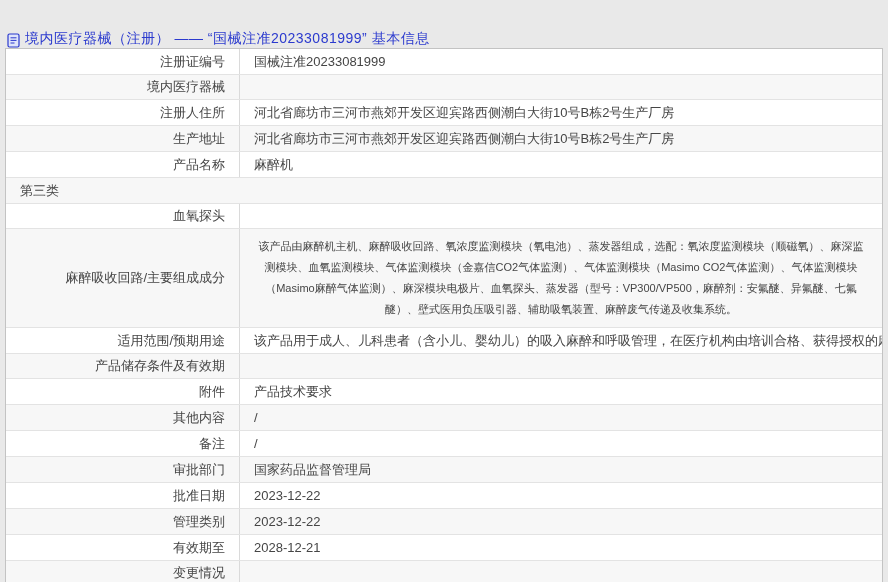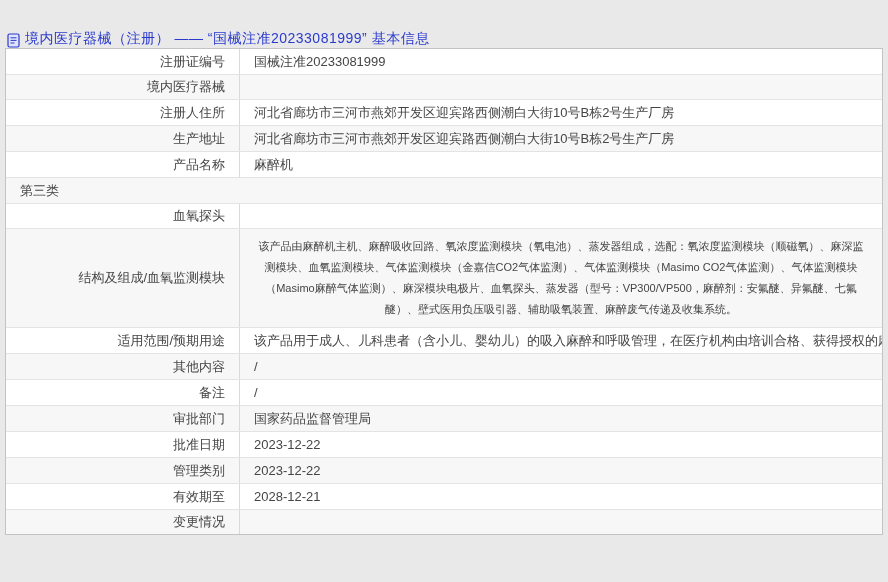--- a/index.html
+++ b/index.html
@@ -118,30 +118,38 @@
 
   <div class="row">
     <div class="cell-value">第三类</div>
   </div>
 
   <div class="row">
     <div class="cell-label">血氧探头</div>
   </div>
 
   <div class="row tall">
-    <div class="cell-label">结构及组成/血氧监测模块</div>
+    <div class="cell-label">麻醉吸收回路/主要组成成分</div>
     <div class="cell-value">该产品由麻醉机主机、麻醉吸收回路、氧浓度监测模块（氧电池）、蒸发器组成，选配：氧浓度监测模块（顺磁氧）、麻深监测模块、血氧监测模块、气体监测模块（金嘉信CO2气体监测）、气体监测模块（Masimo CO2气体监测）、气体监测模块（Masimo麻醉气体监测）、麻深模块电极片、血氧探头、蒸发器（型号：VP300/VP500，麻醉剂：安氟醚、异氟醚、七氟醚）、壁式医用负压吸引器、辅助吸氧装置、麻醉废气传递及收集系统。</div>
   </div>
 
   <div class="row">
     <div class="cell-label">适用范围/预期用途</div>
     <div class="cell-value">该产品用于成人、儿科患者（含小儿、婴幼儿）的吸入麻醉和呼吸管理，在医疗机构由培训合格、获得授权的麻醉医务人员操作。</div>
   </div>
 
+  <div class="row">
+    <div class="cell-label">产品储存条件及有效期</div>
+    <div class="cell-value"></div>
+  </div>
 
+  <div class="row">
+    <div class="cell-label">附件</div>
+    <div class="cell-value">产品技术要求</div>
+  </div>
 
   <div class="row">
     <div class="cell-label">其他内容</div>
     <div class="cell-value">/</div>
   </div>
 
   <div class="row">
     <div class="cell-label">备注</div>
     <div class="cell-value">/</div>
   </div>

